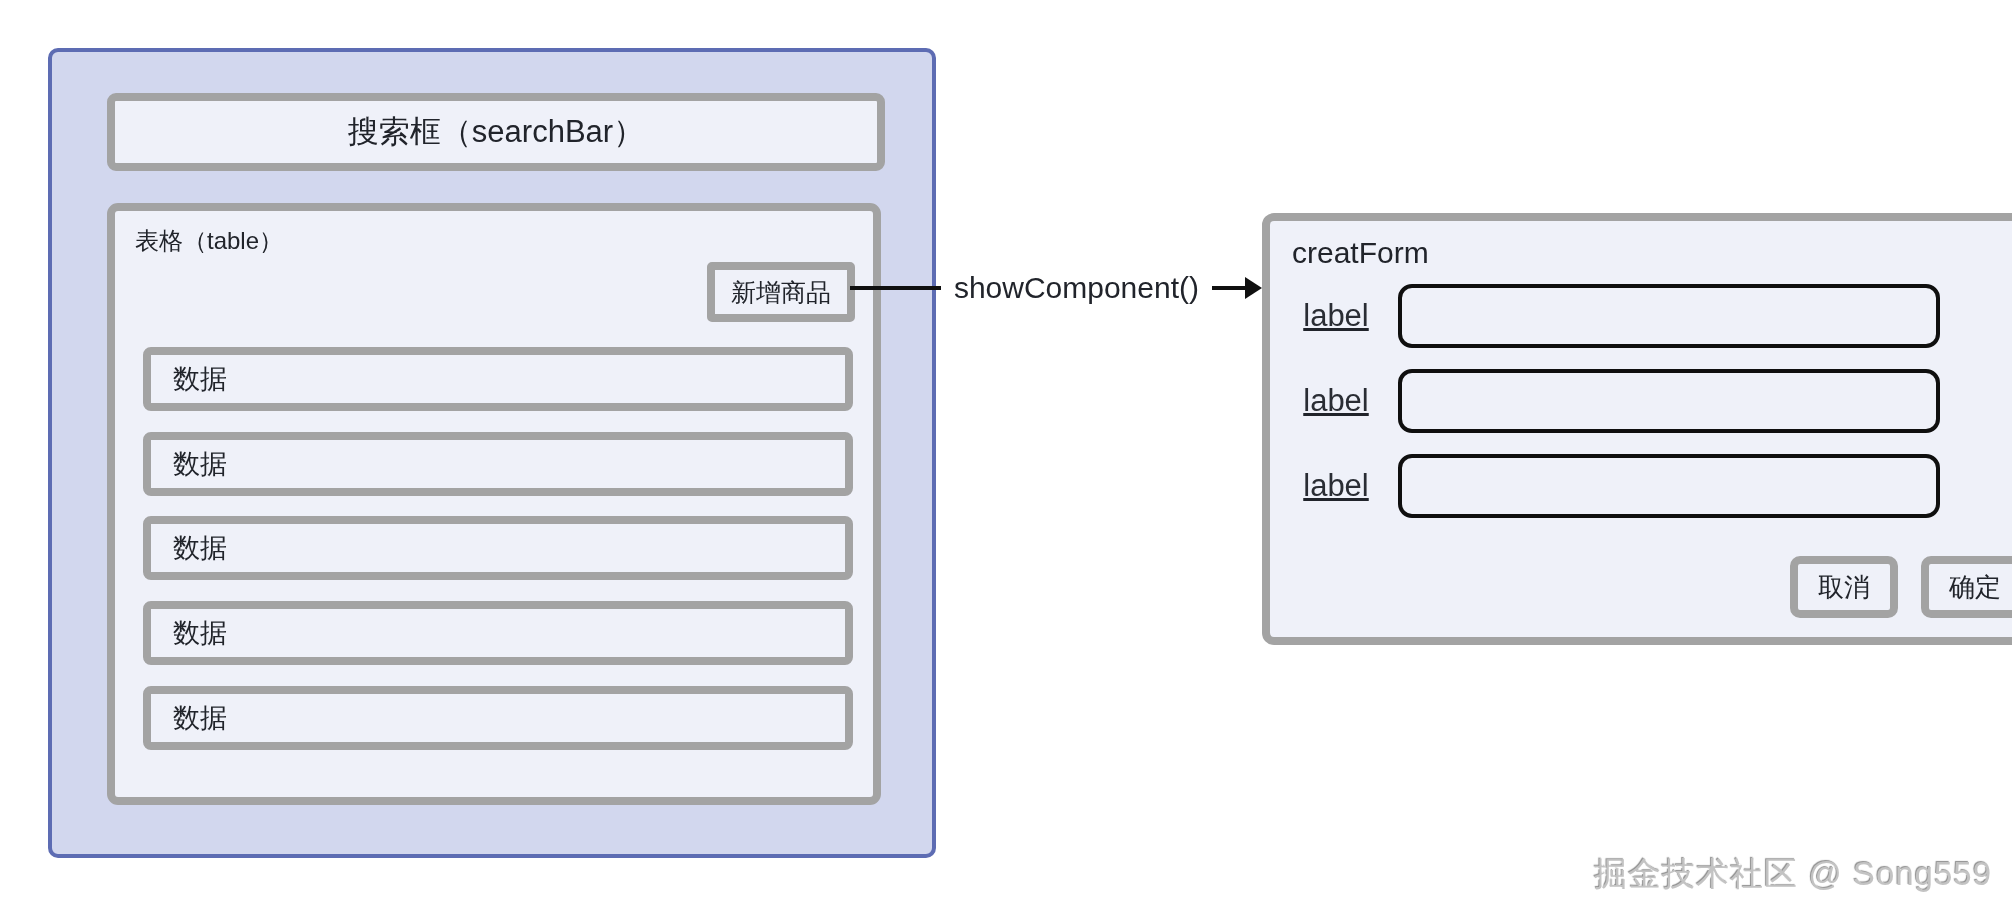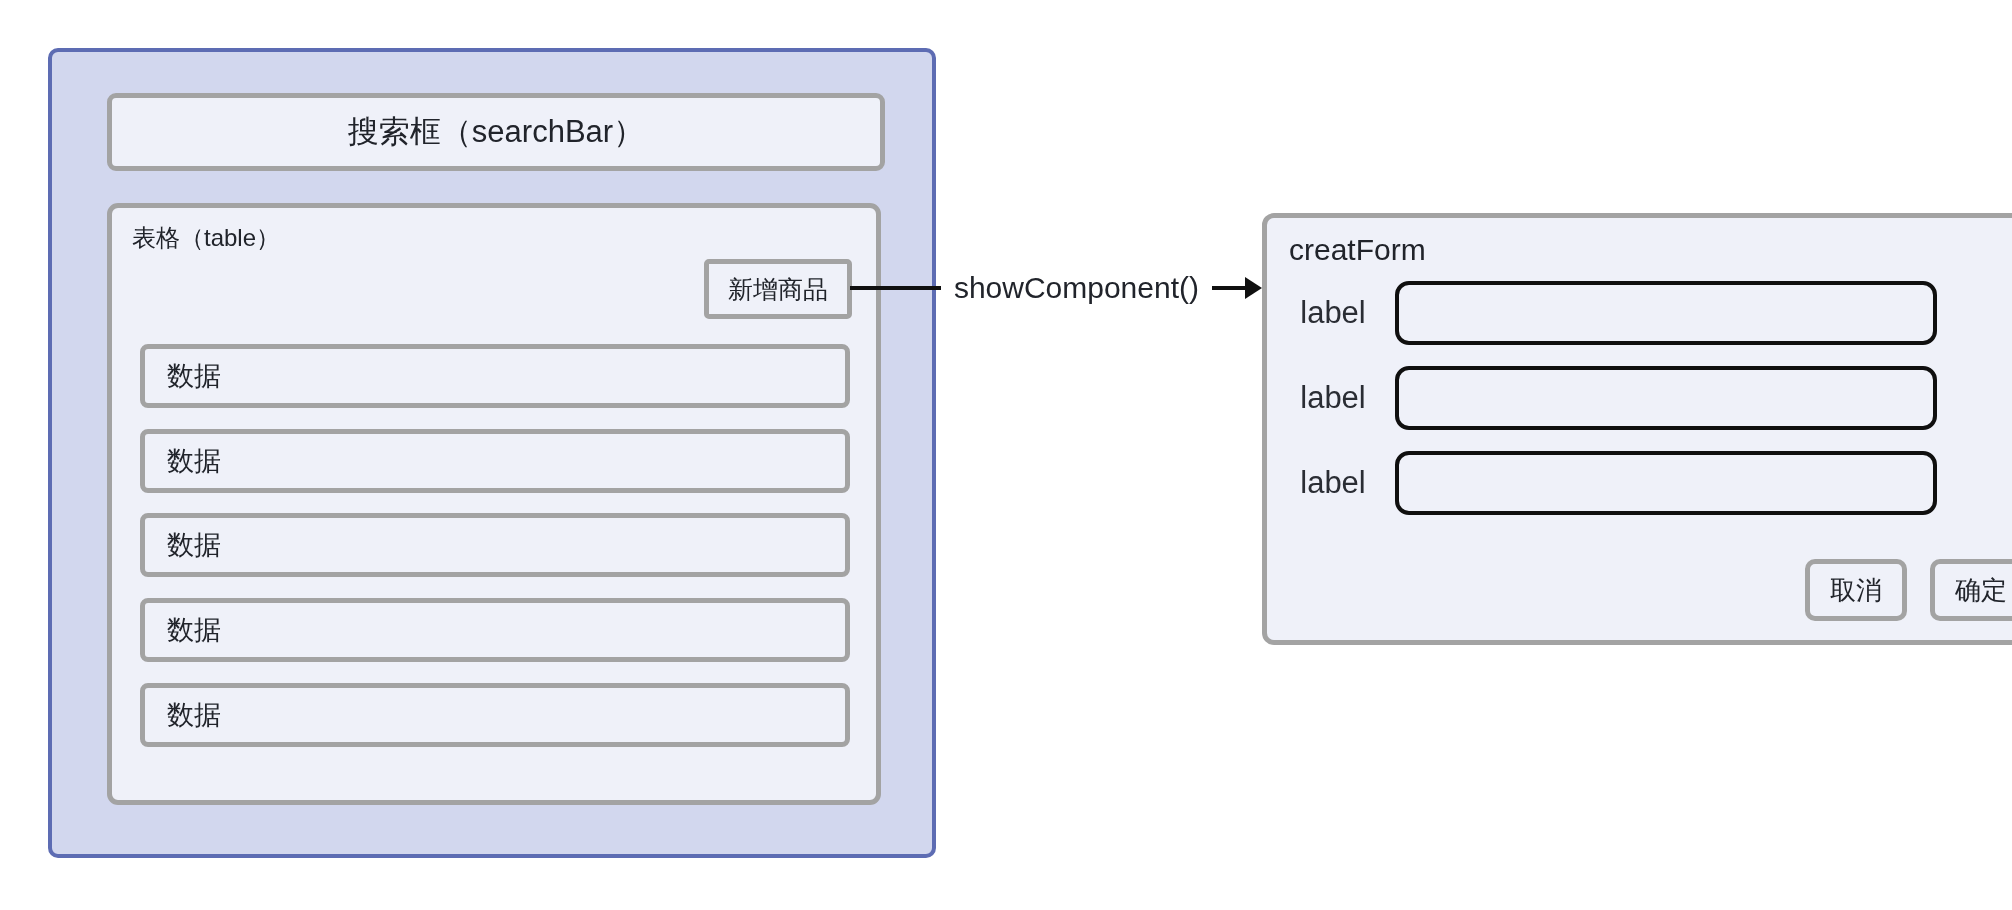--- a/index.html
+++ b/index.html
@@ -19,21 +19,21 @@
     position: absolute;
     left: 48px; top: 48px;
     width: 888px; height: 810px;
     background: #d2d7ee;
     border: 4px solid #5d6cb3;
     border-radius: 10px;
   }
 
   .box {
     background: #eff1f9;
-    border: 5px solid #a3a3a3;
+    border: 8px solid #a3a3a3;
   }
 
   .search-bar {
     position: absolute;
     left: 107px; top: 93px;
     width: 778px; height: 78px;
     border-radius: 9px;
     display: flex; align-items: center; justify-content: center;
     font-size: 31px;
   }
@@ -108,21 +108,21 @@
   }
   .form-title {
     position: absolute;
     left: 22px; top: 15px;
     font-size: 30px;
   }
   .form-field-row {
     position: absolute;
     left: 30px;
     width: 640px; height: 64px;
-    display: flex; align-items: center;
+    display: flex; align-items: center; text-decoration: underline;
   }
   .form-field-row.f0 { top: 63px; }
   .form-field-row.f1 { top: 148px; }
   .form-field-row.f2 { top: 233px; }
   .form-field-label {
     flex: 0 0 72px;
     font-size: 31px;
     text-align: center;
     color: #2a2d34;
   }
@@ -215,14 +215,15 @@
       <span class="form-field-label">label</span>
       <div class="form-input"></div>
     </div>
 
     <div class="form-actions">
       <div class="dialog-button box">取消</div>
       <div class="dialog-button box">确定</div>
     </div>
   </div>
 
+  <div class="watermark">掘金技术社区 @ Song559</div>
 
 </div>
 
 </body></html>

